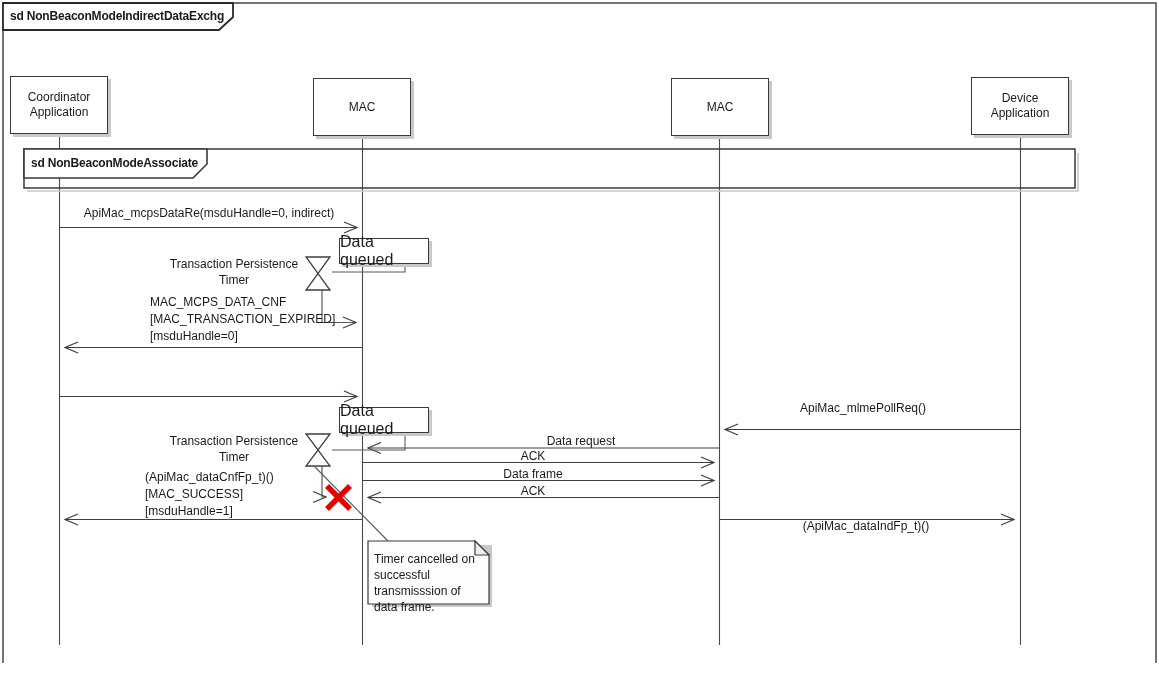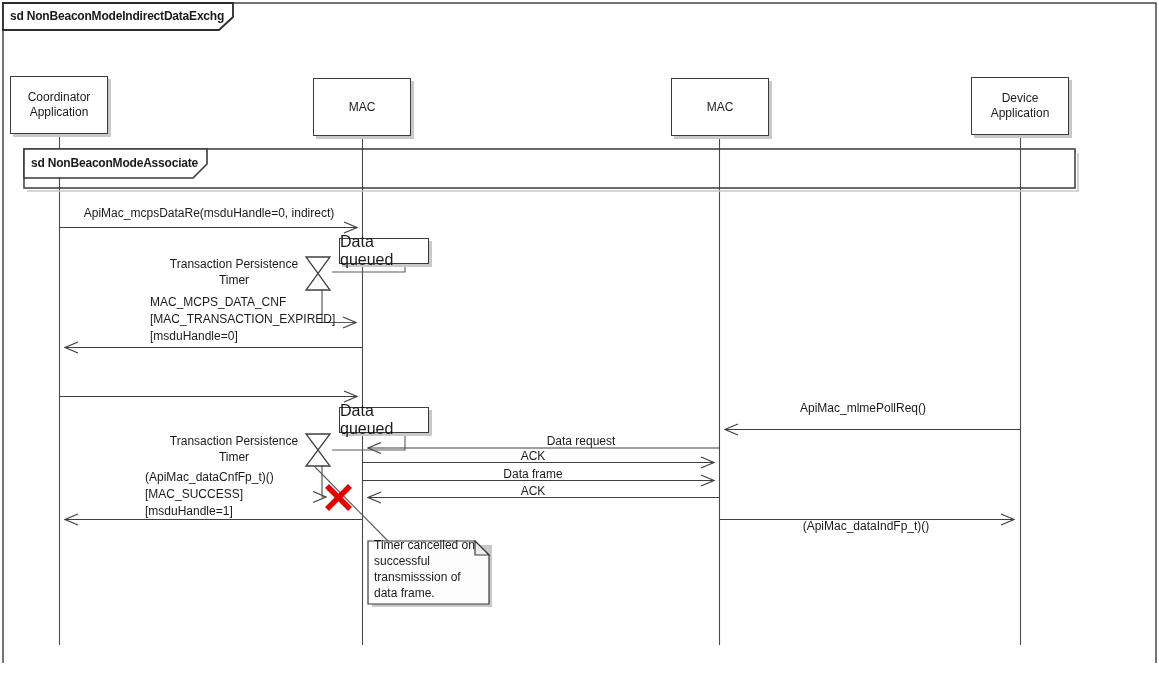--- a/index.html
+++ b/index.html
@@ -129,18 +129,18 @@
   <div class="abs lbl ctr" style="left:533px;top:449px;">ACK</div>
   <div class="abs lbl ctr" style="left:533px;top:467px;">Data frame</div>
   <div class="abs lbl ctr" style="left:533px;top:484px;">ACK</div>
 
   <div class="abs lbl block" style="left:145px;top:469px;">(ApiMac_dataCnfFp_t)()
 [MAC_SUCCESS]
 [msduHandle=1]</div>
 
   <div class="abs lbl ctr" style="left:866px;top:499px;margin-top:20px;">(ApiMac_dataIndFp_t)()</div>
 
-  <div class="abs lbl notetext" style="left:374px;top:537px;">Timer cancelled on
+  <div class="abs lbl notetext" style="left:374px;top:551px;">Timer cancelled on
 successful
 transmisssion of
 data frame.</div>
 
 </div>
 
 </body></html>

